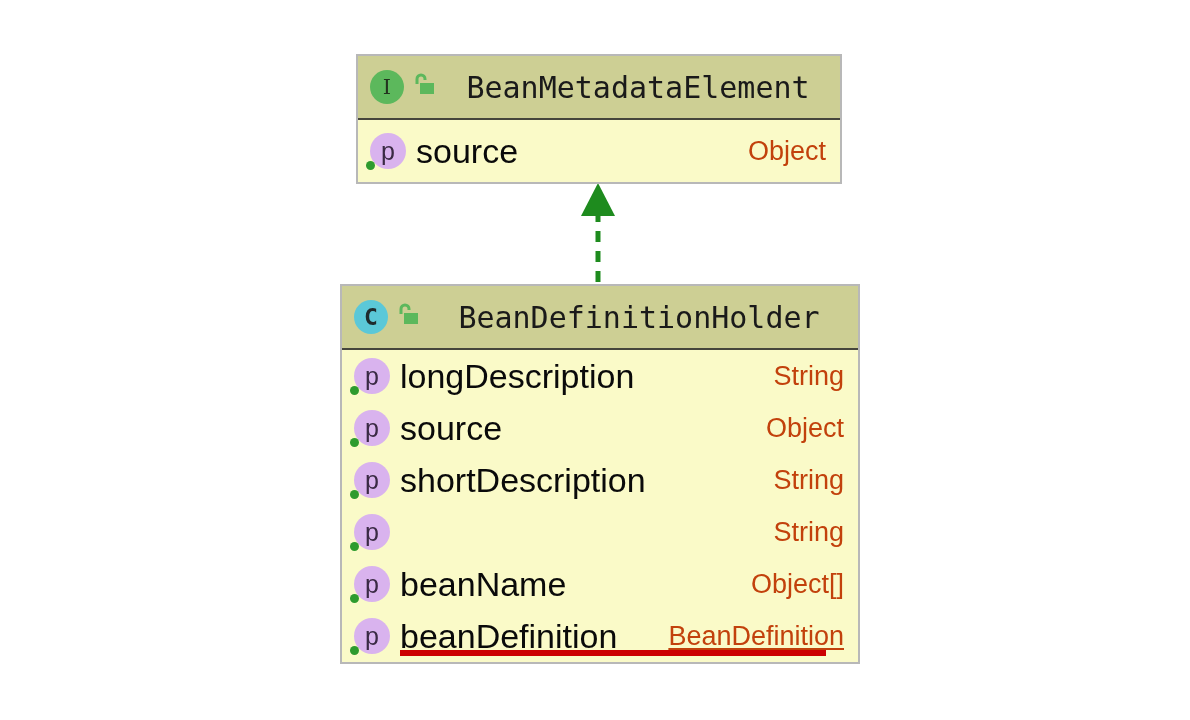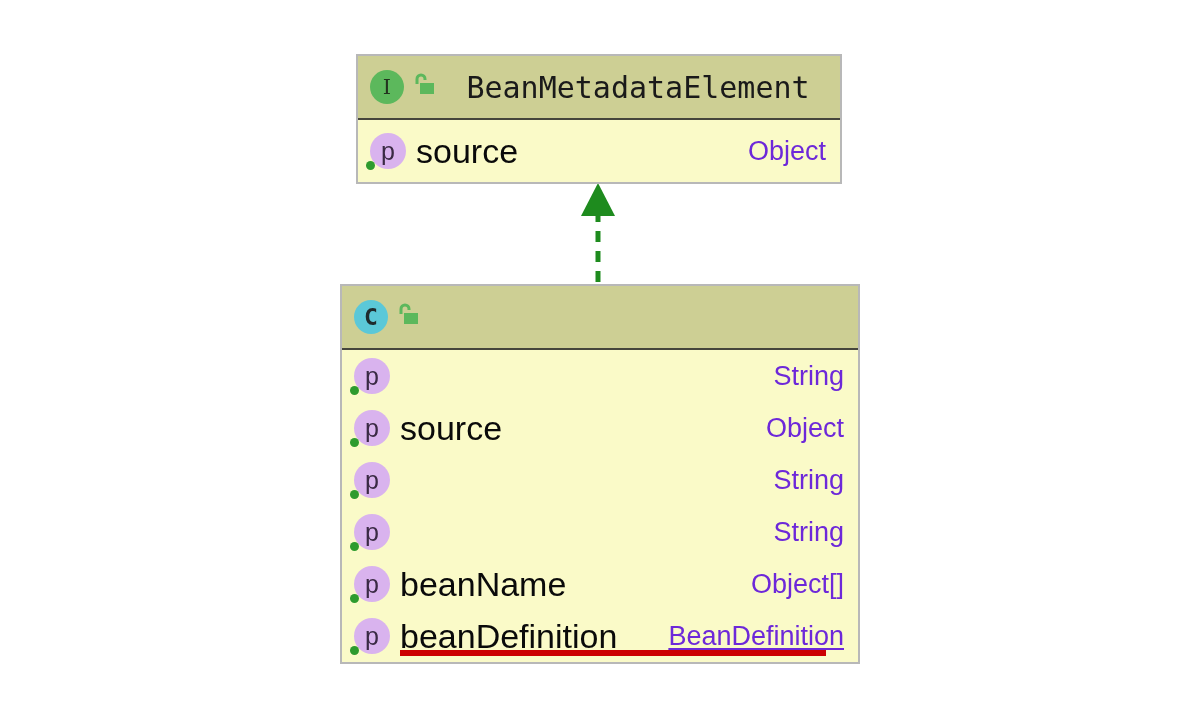--- a/index.html
+++ b/index.html
@@ -57,21 +57,21 @@
 
   .member-name {
     font-size: 34px;
     color: #0a0a0a;
     margin-left: 10px;
     white-space: nowrap;
   }
   .member-type {
     margin-left: auto;
     font-size: 27px;
-    color: #6d28d9;
+    color: #c2410c;
     white-space: nowrap;
   }
   .member-row.highlight .member-name,
   .member-row.highlight .member-type {
     text-decoration: underline;
     text-decoration-thickness: 2px;
     text-underline-offset: 3px;
   }
   .red-underline {
     position: absolute;
@@ -179,46 +179,49 @@
   <div class="uml-header">
     <span class="icon-circle icon-class">C</span>
 
     <span class="lock-icon">
       <svg width="24" height="26" viewBox="0 0 24 26">
         <path d="M5 12 L5 7 A4 4 0 0 1 13 7 L13 8" fill="none" stroke="#5cb85c" stroke-width="3"></path>
         <rect x="8" y="11" width="14" height="11" fill="#5cb85c"></rect>
       </svg>
     </span>
 
+    <span class="uml-title">BeanDefinitionHolder</span>
   </div>
 
   <div class="uml-body">
 
     <div class="member-row">
       <span class="icon-circle icon-property">
         <span>p</span>
         <span class="green-dot"></span>
       </span>
+      <span class="member-name">longDescription</span>
       <span class="member-type">String</span>
     </div>
 
     <div class="member-row">
       <span class="icon-circle icon-property">
         <span>p</span>
         <span class="green-dot"></span>
       </span>
       <span class="member-name">source</span>
       <span class="member-type">Object</span>
     </div>
 
     <div class="member-row">
       <span class="icon-circle icon-property">
         <span>p</span>
         <span class="green-dot"></span>
       </span>
+      <span class="member-name">shortDescription</span>
       <span class="member-type">String</span>
     </div>
 
     <div class="member-row">
       <span class="icon-circle icon-property">
         <span>p</span>
         <span class="green-dot"></span>
       </span>
       <span class="member-type">String</span>
     </div>

